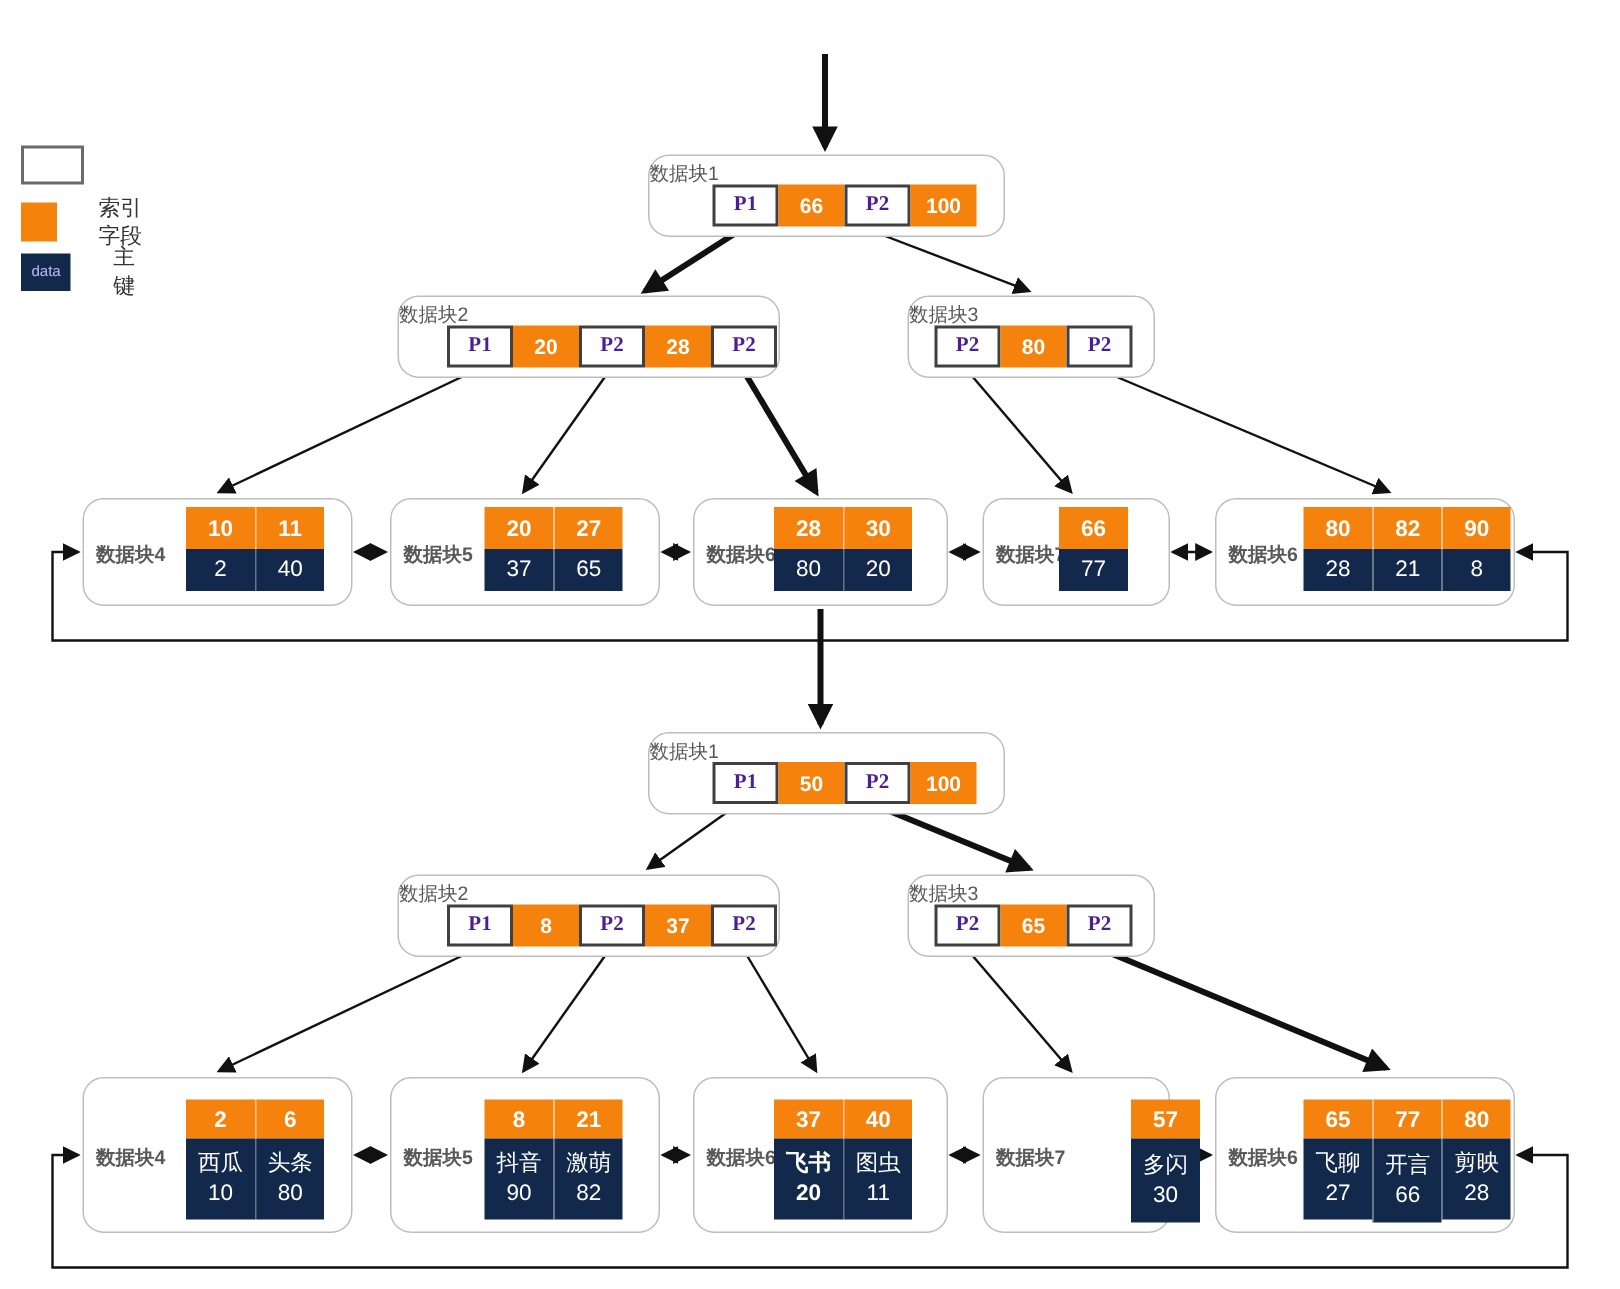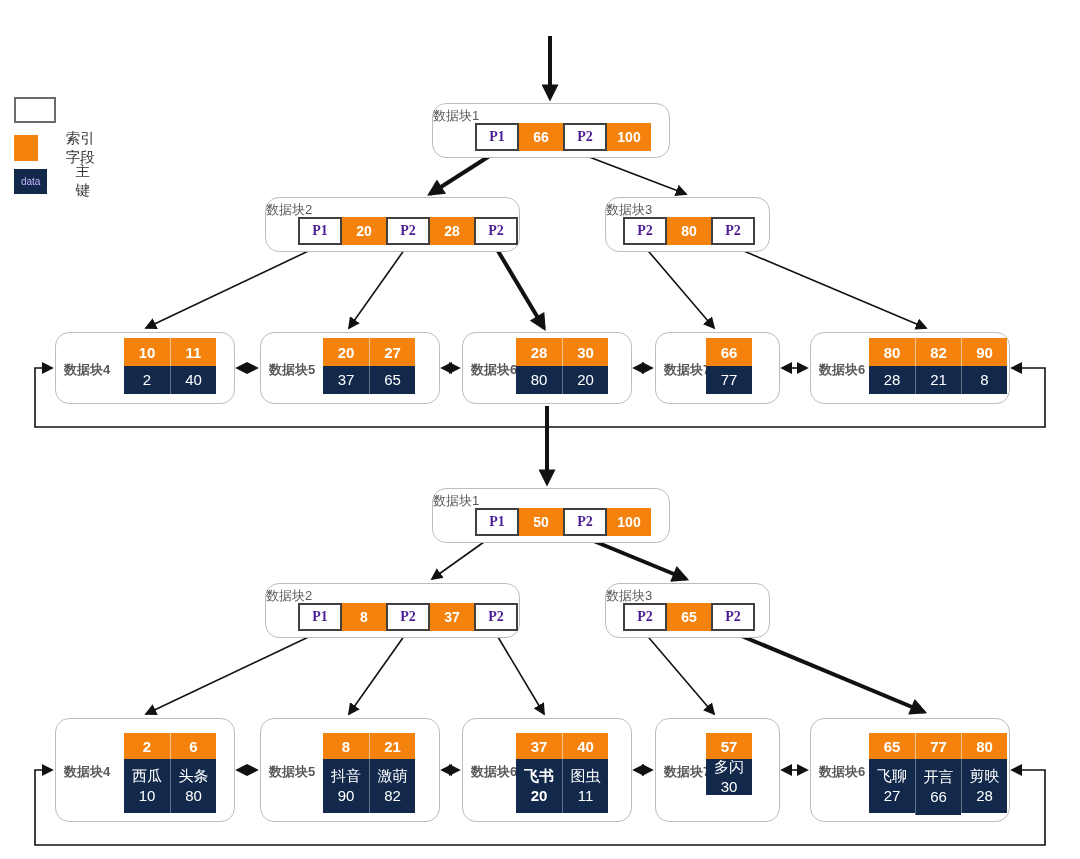--- a/index.html
+++ b/index.html
@@ -289,23 +289,23 @@
           <div class="kcell" style="height: 54px;">
             <div class="kline">图虫</div>
             <div class="kline">11</div>
           </div>
         </div>
       </div>
     </div>
     <div class="node leaf-node" style="left: 655px; top: 718px; width: 125px; height: 104px;">
       <div class="node-label">数据块7</div>
       <div class="grid" style="left: 50px; top: 14px;">
-        <div class="gcol" style="width: 46px;">
+        <div class="gcol" style="width: 46px; margin-left: 48px;">
           <div class="icell" style="height: 26px;">57</div>
-          <div class="kcell" style="height: 36px;">
+          <div class="kcell" style="height: 56px;">
             <div class="kline">多闪</div>
             <div class="kline">30</div>
           </div>
         </div>
       </div>
     </div>
     <div class="node leaf-node" style="left: 810px; top: 718px; width: 200px; height: 104px;">
       <div class="node-label">数据块6</div>
       <div class="grid" style="left: 58px; top: 14px;">
         <div class="gcol" style="width: 46px;">

